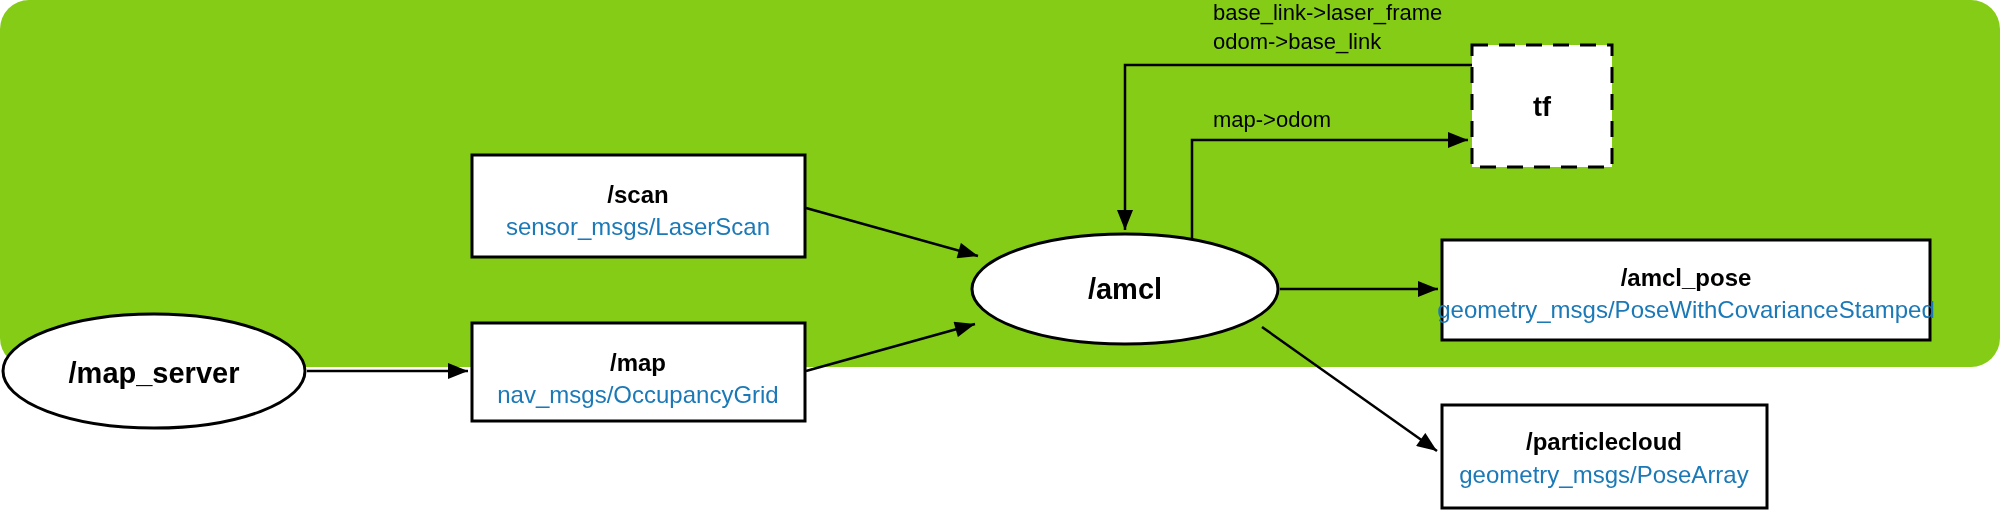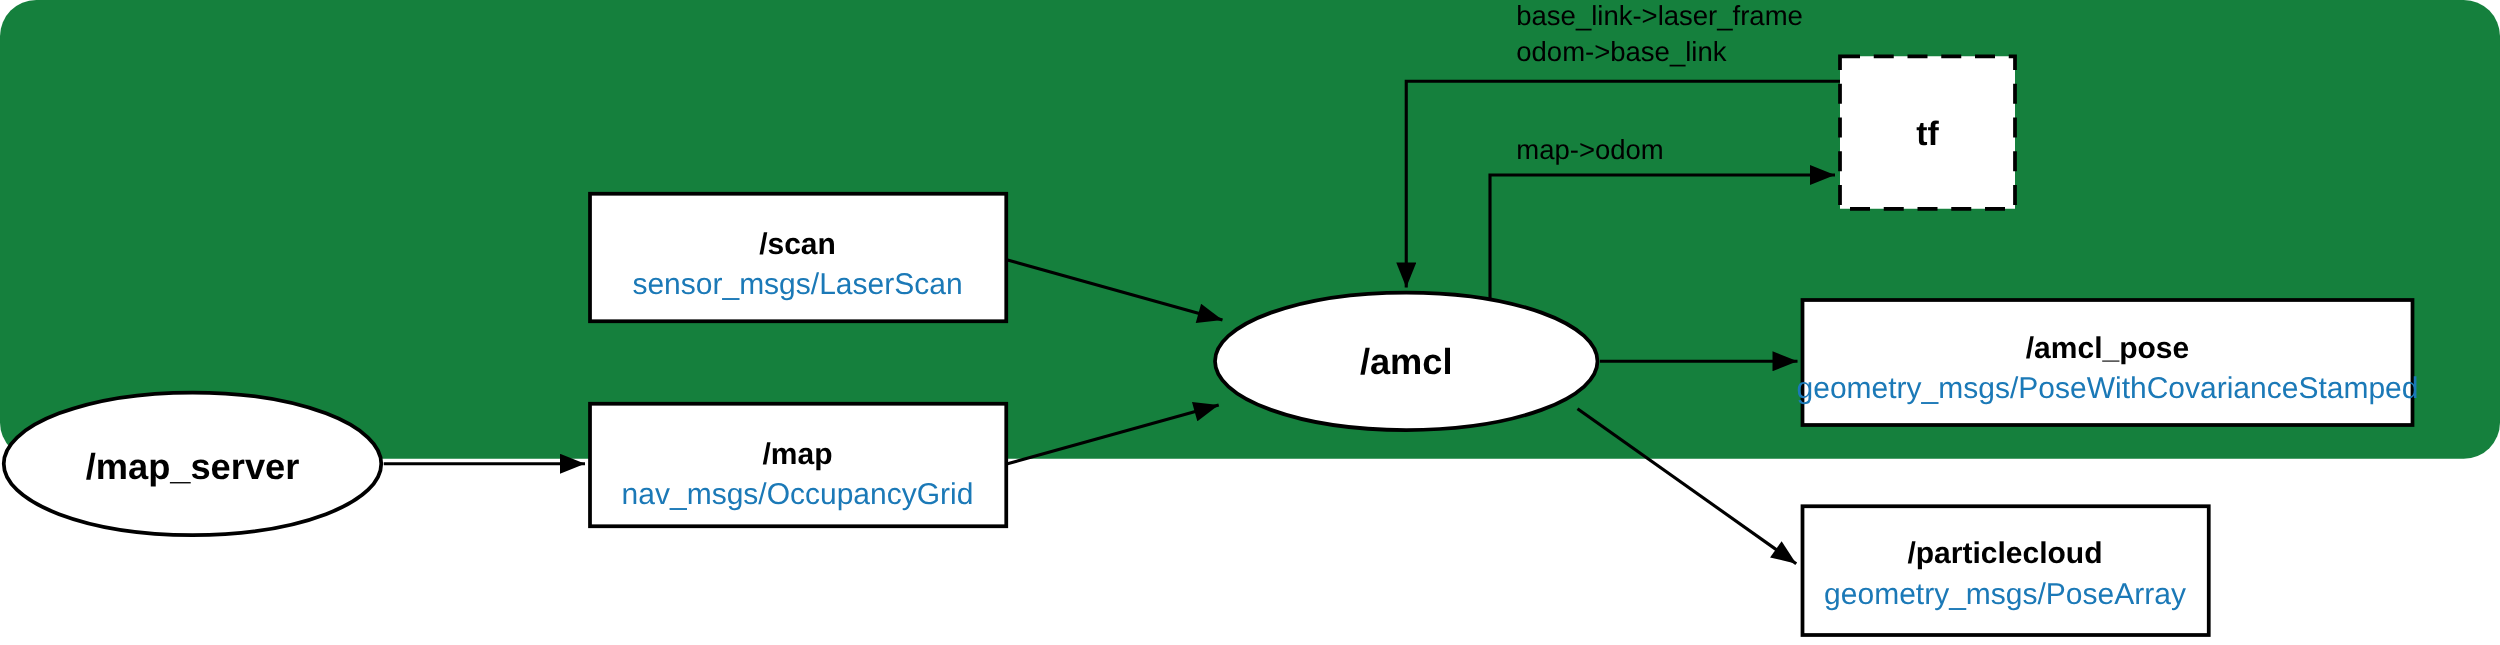--- a/index.html
+++ b/index.html
@@ -8,21 +8,21 @@
     background: #ffffff;
     width: 2000px;
     height: 516px;
     overflow: hidden;
     font-family: "Liberation Sans", sans-serif;
   }
   .canvas {
     position: relative;
     width: 2000px;
     height: 367px;
-    background: #15803d;
+    background: #84cc16;
     border-radius: 29px;
   }
   svg { display: block; }
   .node-shape {
     fill: #ffffff;
     stroke: #000000;
     stroke-width: 3;
   }
   .dashed-shape {
     fill: #ffffff;

